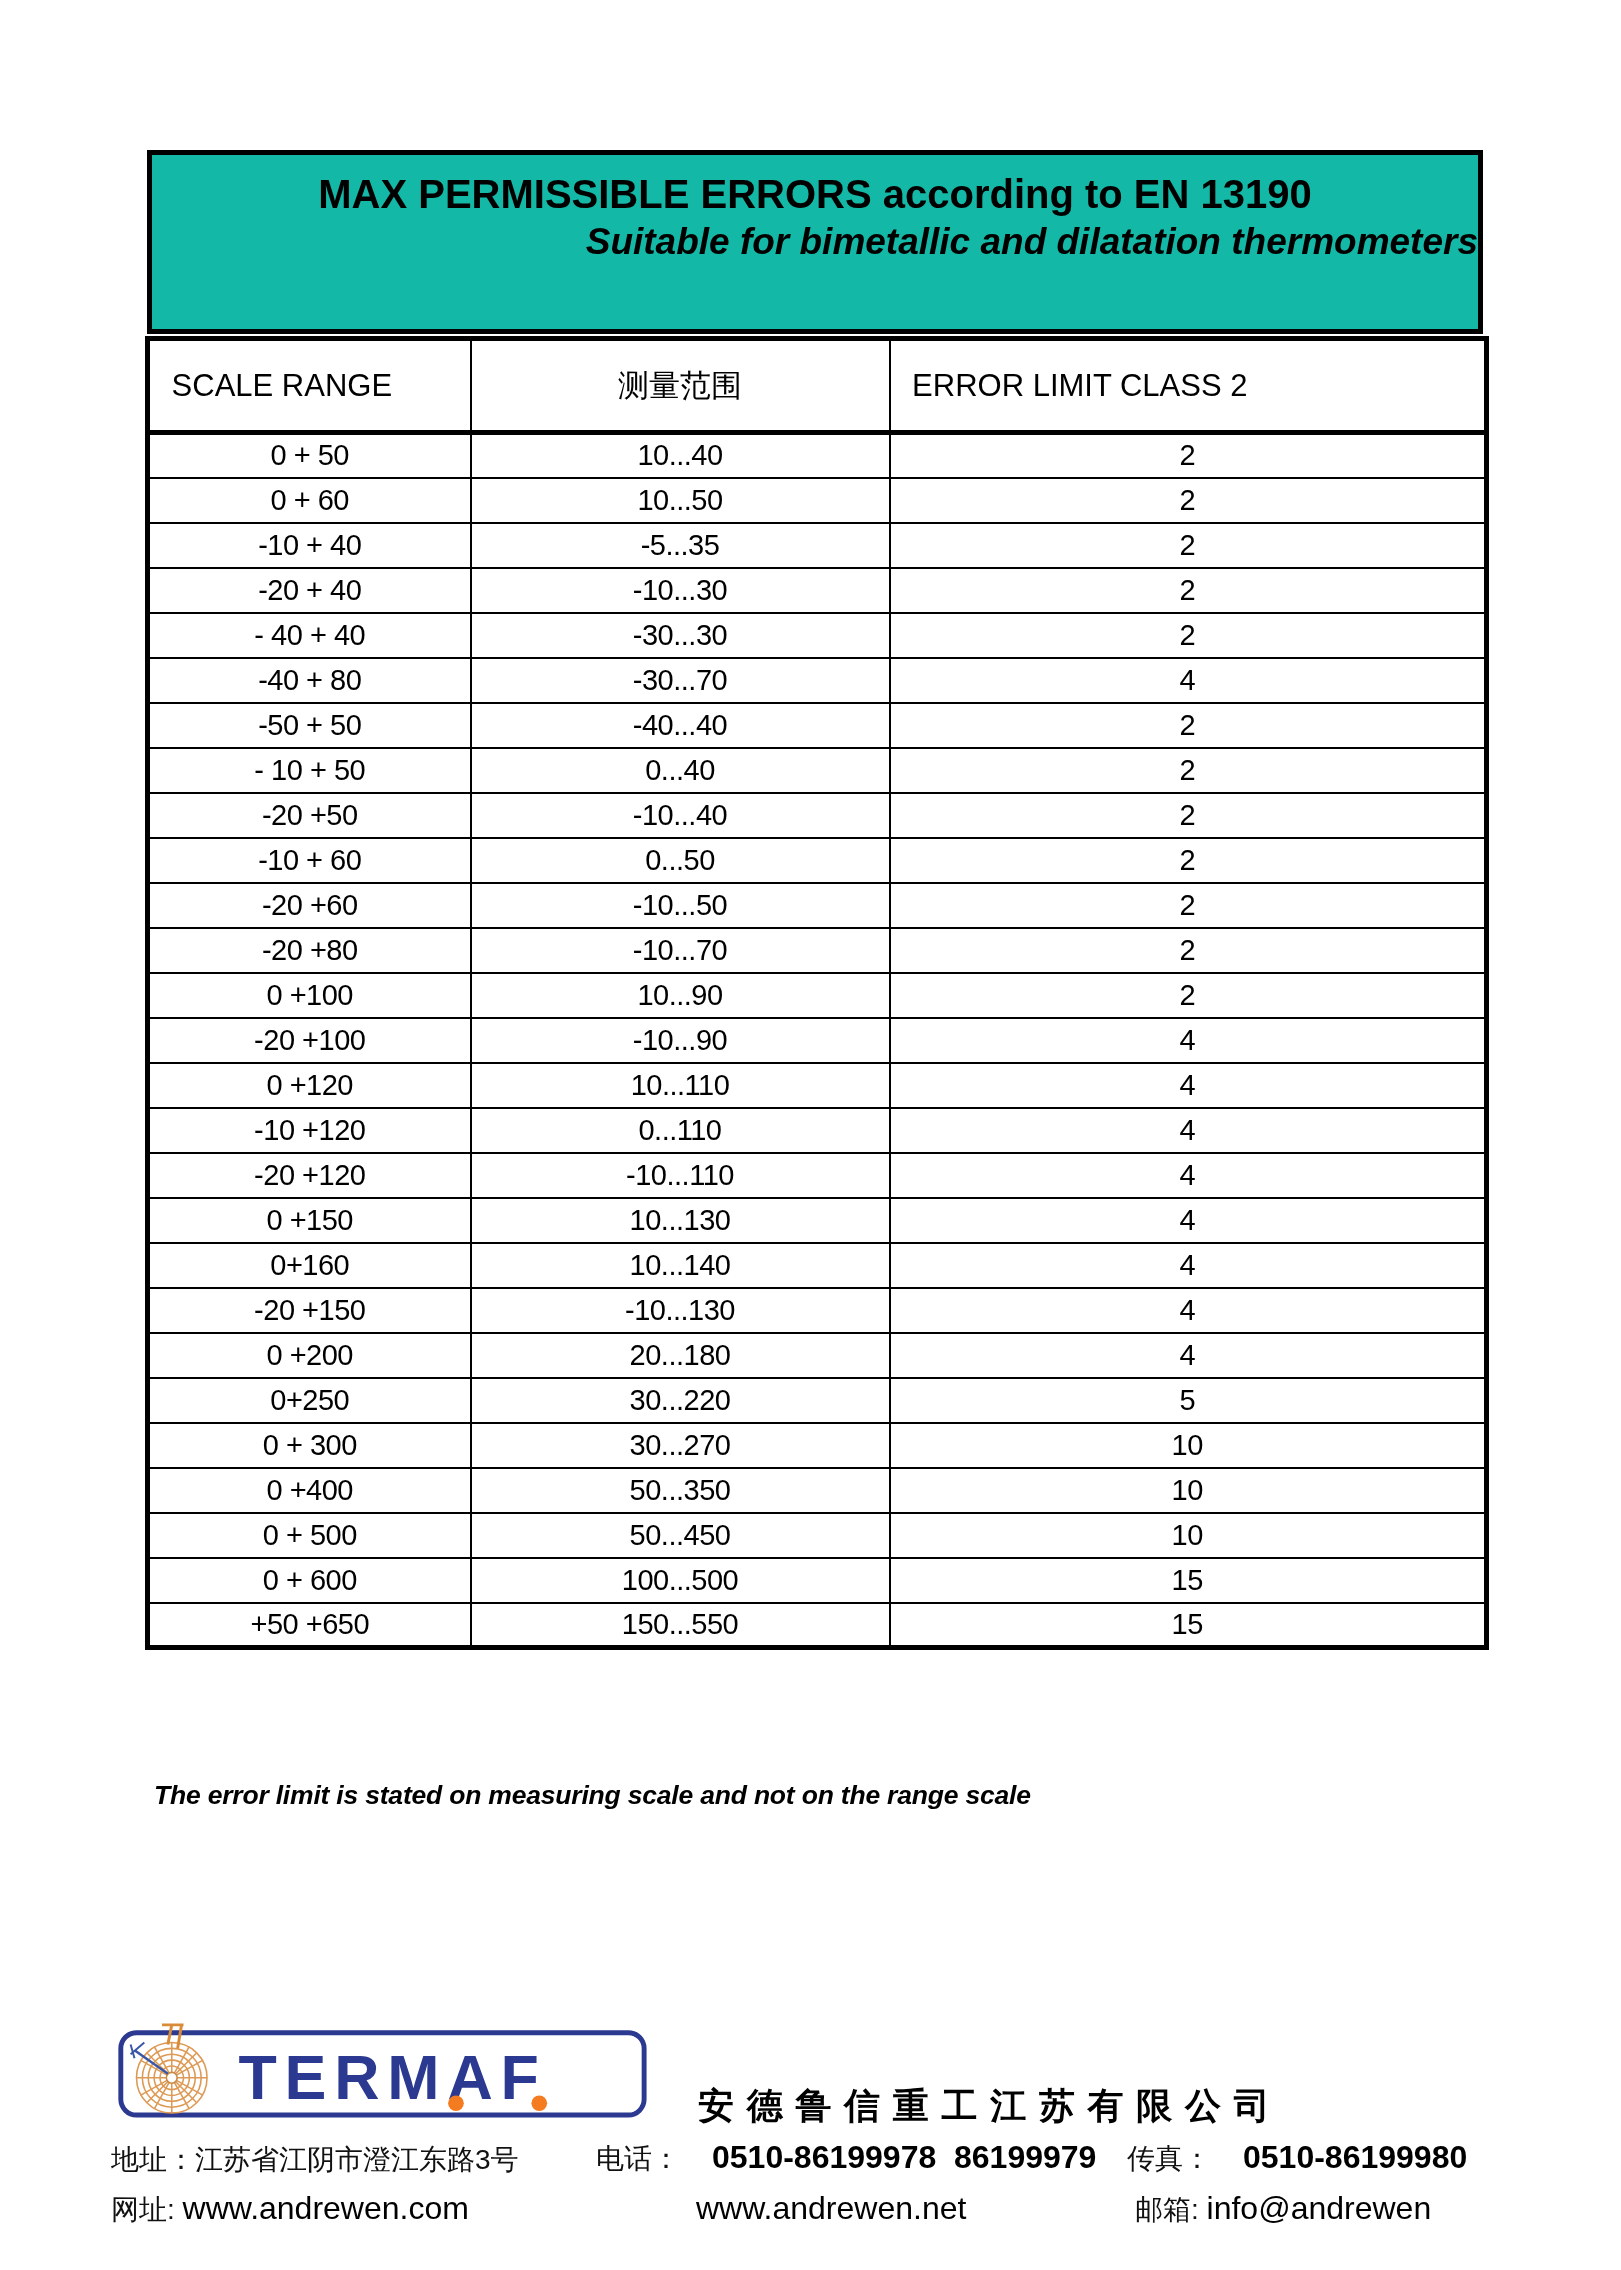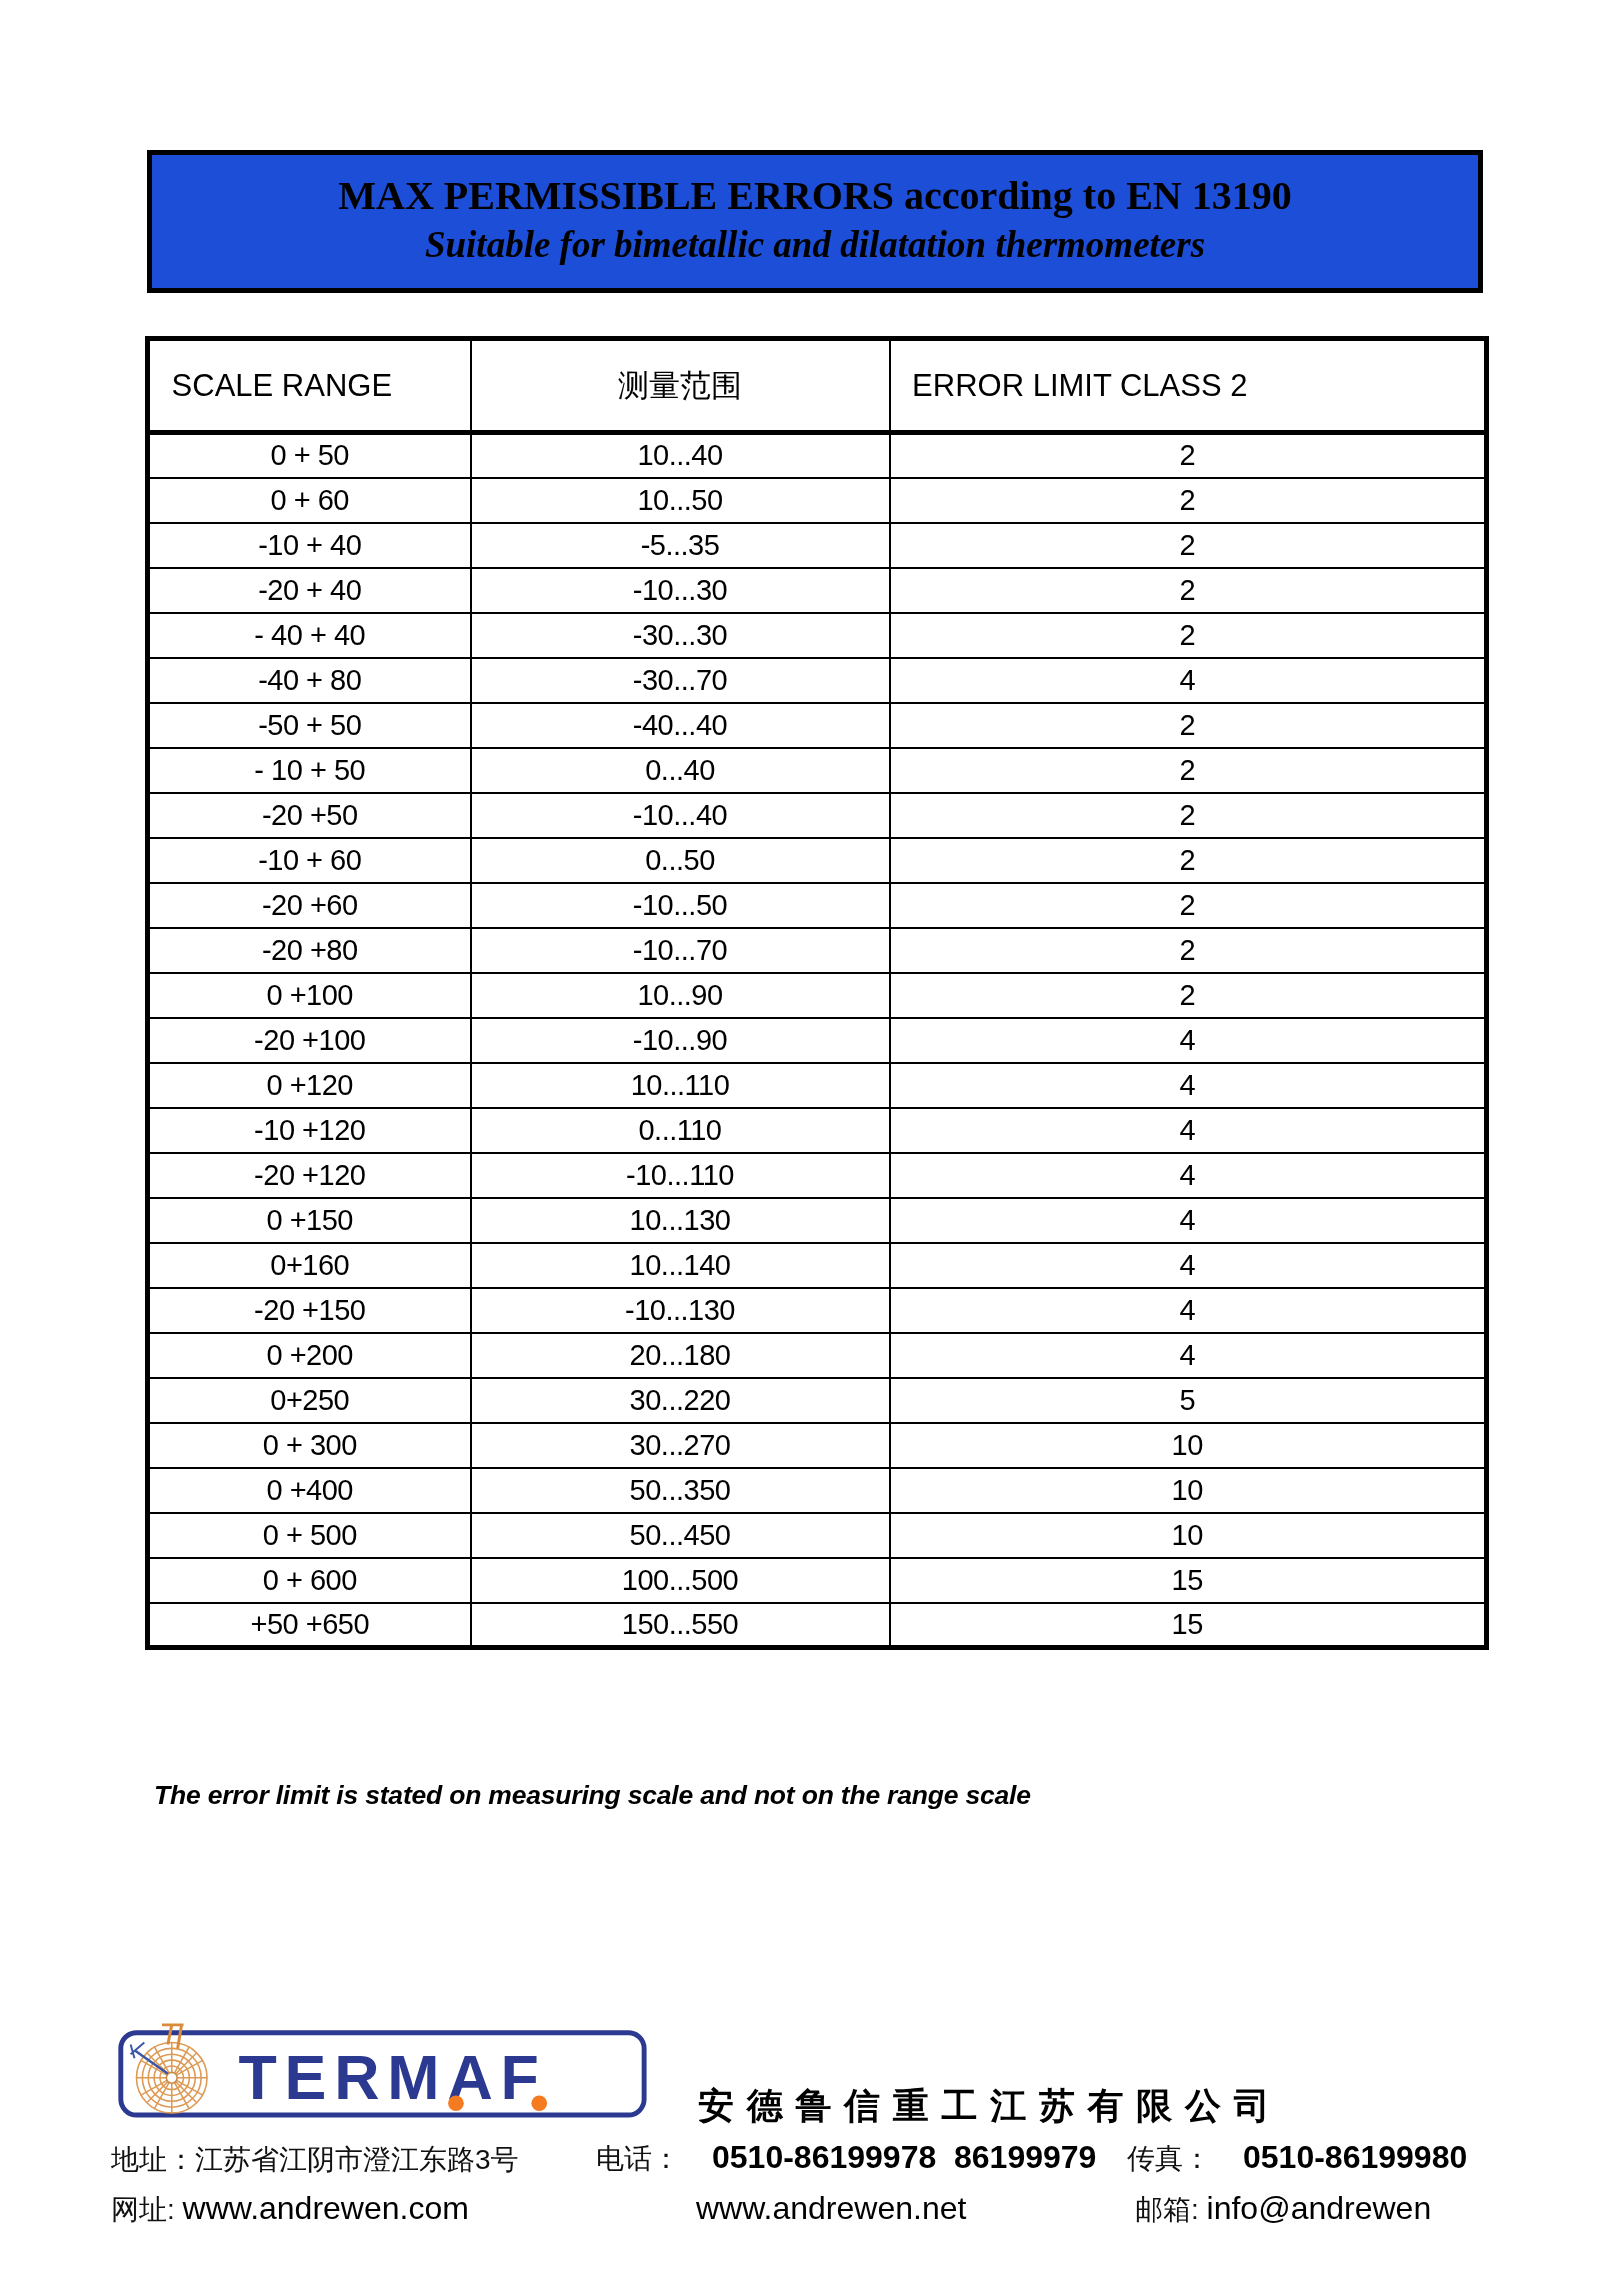--- a/index.html
+++ b/index.html
@@ -9,34 +9,33 @@
     width:1621px; height:2270px;
     background:#ffffff;
     font-family:"Liberation Sans", sans-serif;
     color:#000;
     overflow:hidden;
   }
 
   
   .title-box {
     position:absolute; left:147px; top:150px;
-    width:1336px; height:143px;
+    width:1336px; height:184px;
     border:5.9px solid #000;
     text-align:center;
-    background:#1d4ed8;
-    font-family:Liberation Serif, serif;
+    background:#14b8a6;
   }
   .title-line1 {
     margin-top:16.7px;
     font-size:40px; font-weight:bold;
     letter-spacing:0px;
   }
   .title-line2 {
     margin-top:3.9px;
-    font-size:37px; font-weight:bold; font-style:italic;
+    font-size:37px; font-weight:bold; font-style:italic;text-align:right;
   }
 
   
   table.err-table {
     position:absolute; left:145px; top:312px;
     width:1339px;
     border-collapse:collapse;
     table-layout:fixed;
     border:5.9px solid #000;
     background:#fff;

